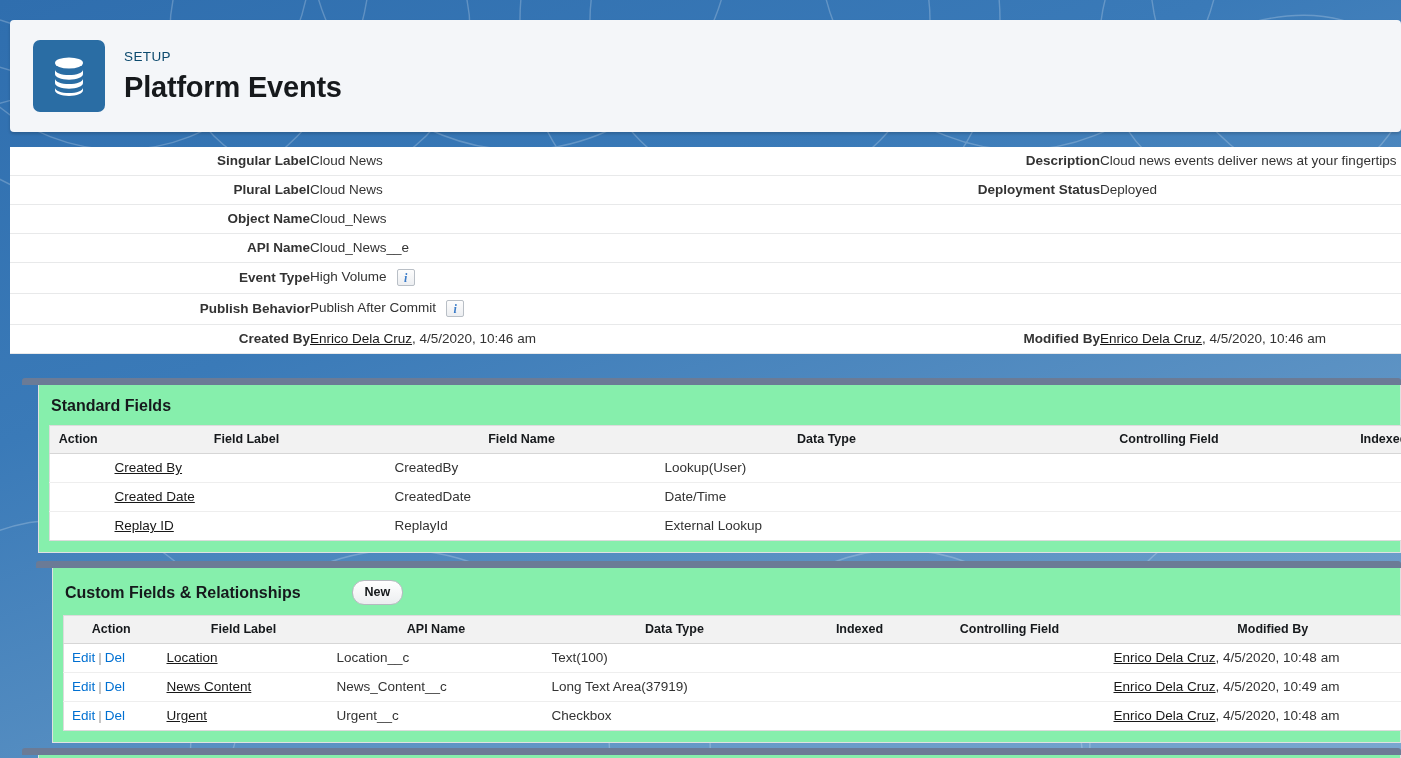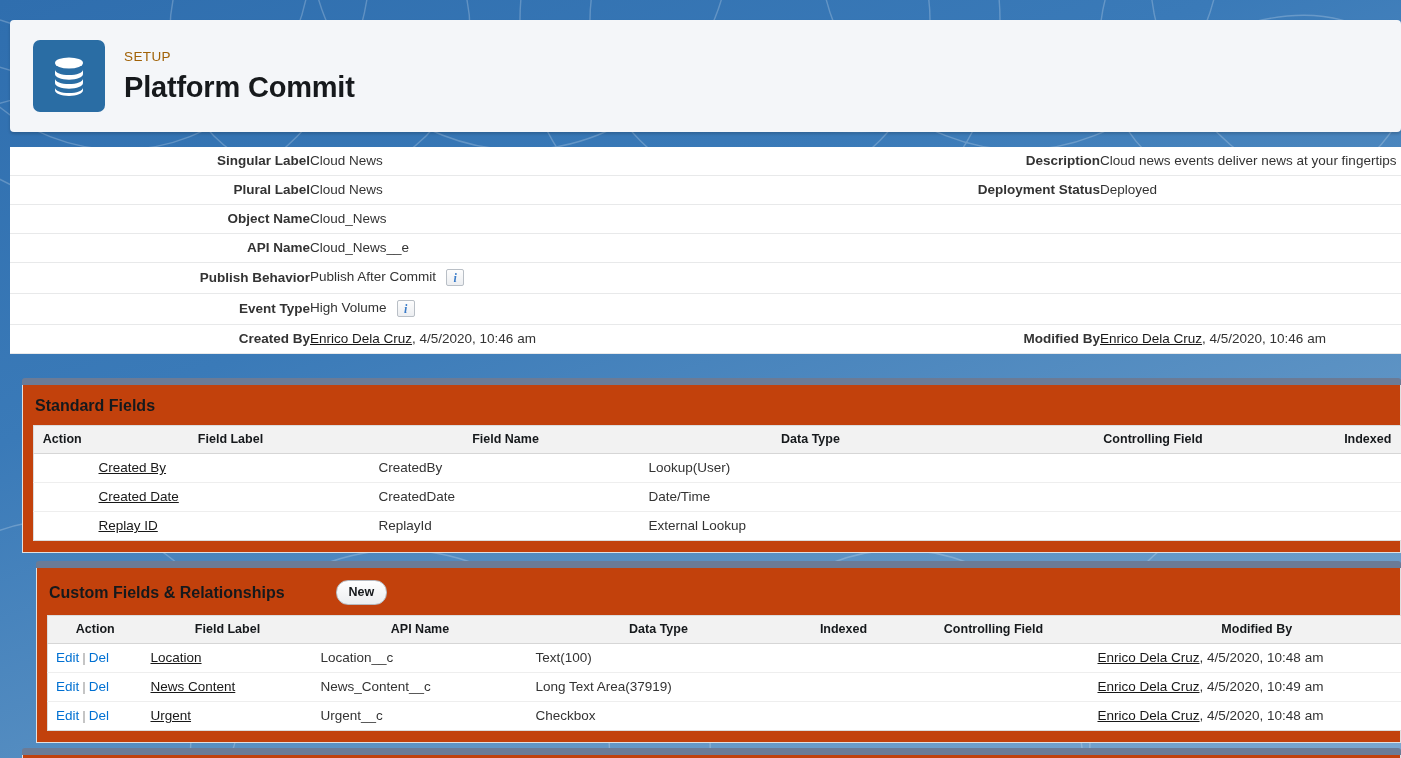--- a/index.html
+++ b/index.html
@@ -43,21 +43,21 @@
   }
   .obj-icon {
     width: 72px; height: 72px;
     border-radius: 7px;
     background: #2a6da4;
     display: flex; align-items: center; justify-content: center;
     flex: 0 0 auto;
   }
   .header-text { margin-left: 19px; line-height: 1; }
   .setup-eyebrow {
-    color: #a16207;
+    color: #0c4a6e;
     font-size: 13.5px;
     letter-spacing: .4px;
     margin-bottom: 9px;
     font-weight: 400;
   }
   .page-title {
     font-size: 29px;
     font-weight: bold;
     color: #16191c;
     letter-spacing: -.2px;
@@ -129,24 +129,25 @@
     position: absolute;
     left: 22px;
     width: 1379px;
   }
   .section-topbar {
     height: 7px;
     background: #6b7b96;
     border-radius: 3px 3px 0 0;
   }
   .section-inner {
-    background: #c2410c;
+    background: #86efac;
     border: 1px solid #e0e1e2;
     border-top: none;
     padding: 9px 10px 11px 10px;
+    margin-left: 16px;
   }
   .section-head {
     display: flex;
     align-items: center;
     padding: 3px 0 10px 2px;
   }
   .section-title {
     font-size: 16px;
     font-weight: bold;
     color: #16191c;
@@ -230,21 +231,21 @@
     <div class="obj-icon">
       <svg width="40" height="42" viewBox="0 0 40 42" fill="#ffffff">
         <ellipse cx="20" cy="8" rx="14" ry="5.6"></ellipse>
         <path d="M6 14.5 c0 3.1 6.3 5.6 14 5.6 s14 -2.5 14 -5.6 v4.6 c0 3.1 -6.3 5.6 -14 5.6 s-14 -2.5 -14 -5.6 z"></path>
         <path d="M6 23.5 c0 3.1 6.3 5.6 14 5.6 s14 -2.5 14 -5.6 v4.6 c0 3.1 -6.3 5.6 -14 5.6 s-14 -2.5 -14 -5.6 z"></path>
         <path d="M6 32.5 c0 3.1 6.3 5.6 14 5.6 s14 -2.5 14 -5.6 v2.8 c0 3.1 -6.3 5.6 -14 5.6 s-14 -2.5 -14 -5.6 z"></path>
       </svg>
     </div>
     <div class="header-text">
       <div class="setup-eyebrow">SETUP</div>
-      <div class="page-title">Platform Commit</div>
+      <div class="page-title">Platform Events</div>
     </div>
   </div>
 
   <div class="detail-body">
     <table class="detail">
       <colgroup>
         <col class="col-lbl-l">
           <col class="col-val-l">
           <col class="col-spacer">
           <col class="col-lbl-r">
@@ -273,32 +274,32 @@
           <td class="val"></td>
         </tr>
         <tr>
           <td class="lbl">API Name</td>
           <td class="val">Cloud_News__e</td>
           <td></td>
           <td class="lbl"></td>
           <td class="val"></td>
         </tr>
         <tr class="tall-row">
+          <td class="lbl">Event Type</td>
+          <td class="val">
+            <span>High Volume</span><span class="info-icon">i</span>
+          </td>
+          <td></td>
+          <td class="lbl"></td>
+          <td class="val"></td>
+        </tr>
+        <tr class="tall-row">
           <td class="lbl">Publish Behavior</td>
           <td class="val">
             <span>Publish After Commit</span><span class="info-icon">i</span>
-          </td>
-          <td></td>
-          <td class="lbl"></td>
-          <td class="val"></td>
-        </tr>
-        <tr class="tall-row">
-          <td class="lbl">Event Type</td>
-          <td class="val">
-            <span>High Volume</span><span class="info-icon">i</span>
           </td>
           <td></td>
           <td class="lbl"></td>
           <td class="val"></td>
         </tr>
         <tr>
           <td class="lbl">Created By</td>
           <td class="val">
             <span class="u-link">Enrico Dela Cruz</span><span>, 4/5/2020, 10:46 am</span>
           </td>

